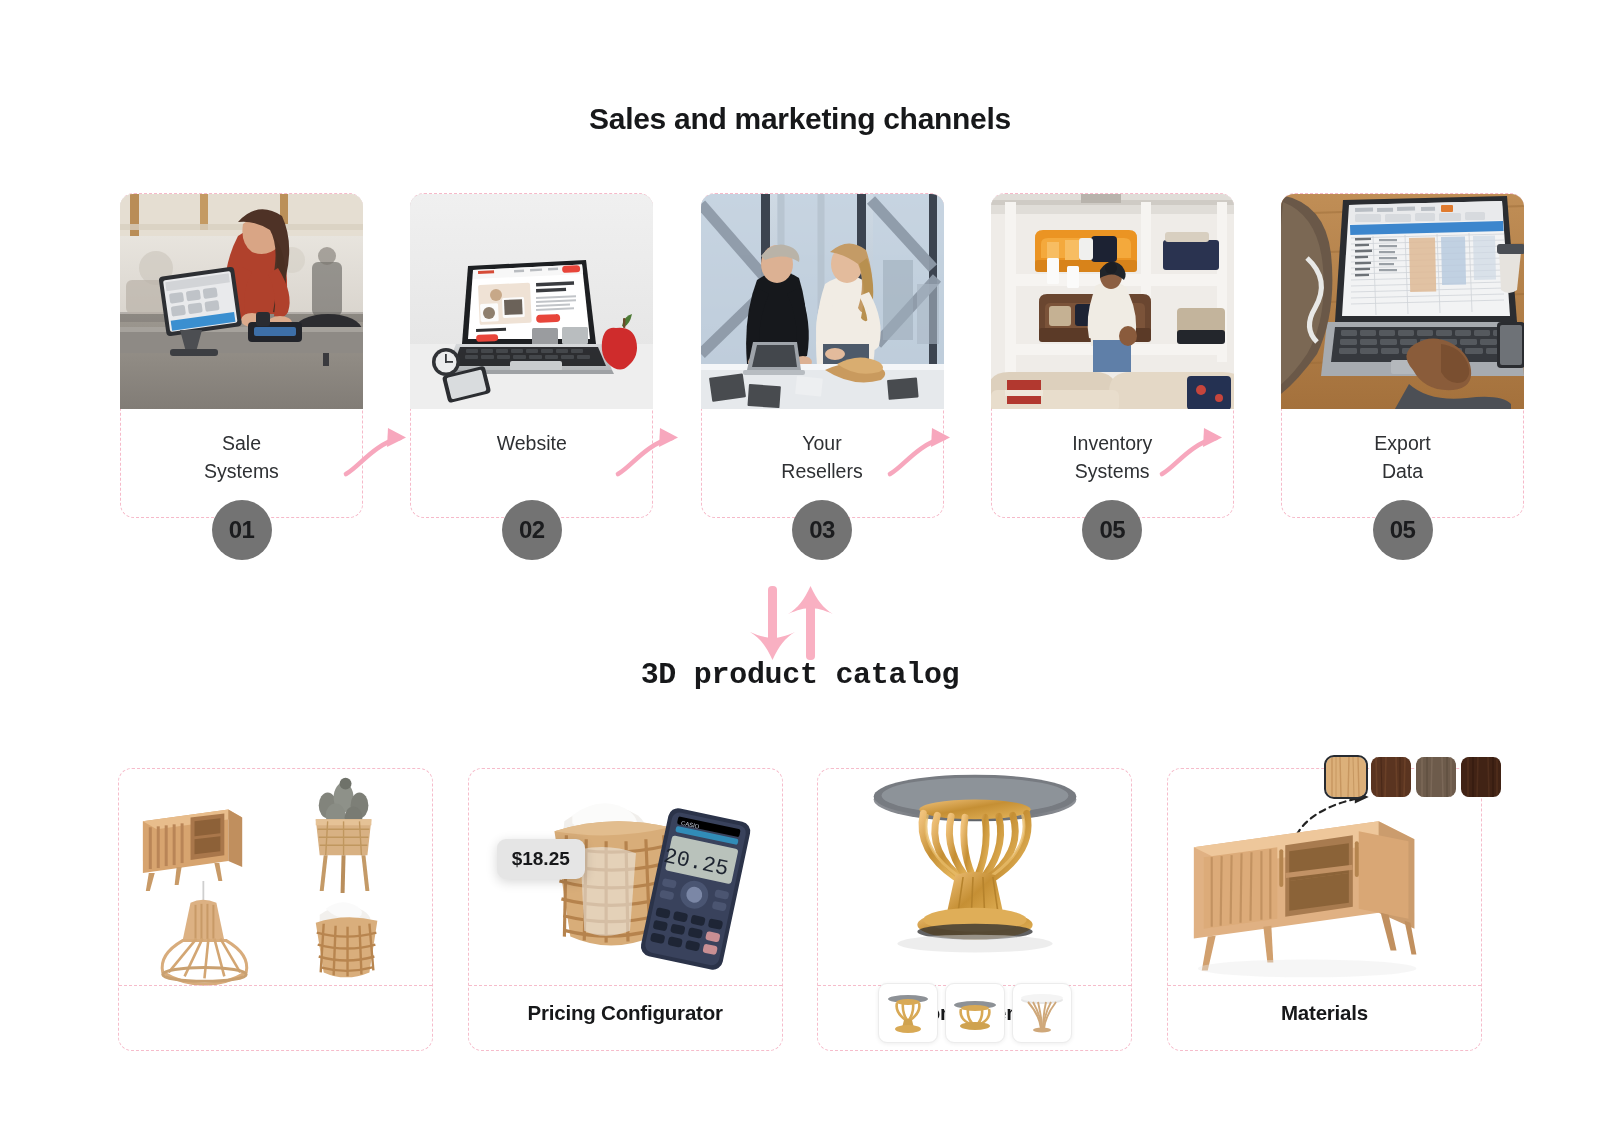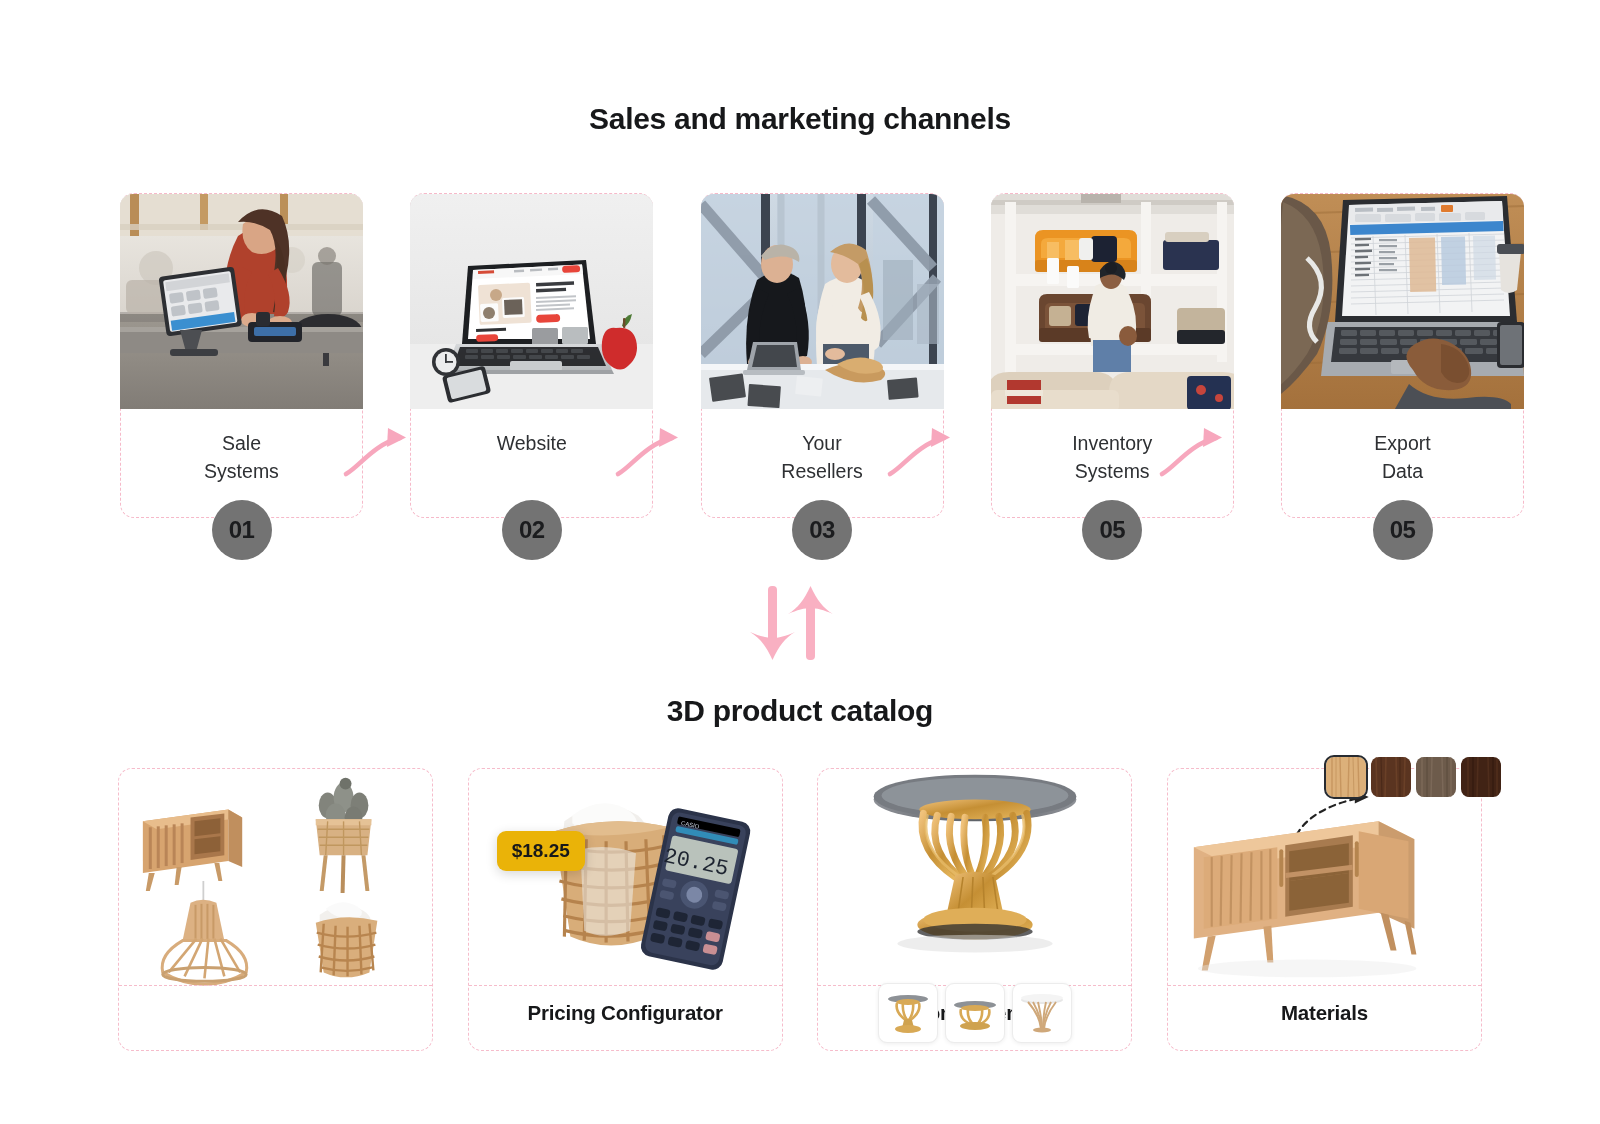--- a/index.html
+++ b/index.html
@@ -15,21 +15,21 @@
   .section-title {
     position: absolute;
     width: 100%;
     text-align: center;
     font-size: 30px;
     font-weight: bold;
     color: #17181a;
     letter-spacing: -0.3px;
   }
   #title-sales { top: 84px; }
-  #title-catalog { top: 676px; }
+  #title-catalog { top: 640px; font-family: Liberation Mono, monospace; }
 
   
   .flow-row {
     position: absolute;
     top: 175px; left: 120px;
     width: 1404px; height: 345px;
     display: flex;
     justify-content: space-between;
   }
   .flow-card {
@@ -127,23 +127,23 @@
     text-align: center;
     font-size: 20.5px;
     font-weight: bold;
     color: #17181a;
     letter-spacing: -0.2px;
   }
 
   
   .price-chip {
     position: absolute;
-    left: 28px; top: 62px;
+    left: 28px; top: 70px;
     padding: 9px 15px;
-    background: #eab308;
+    background: #e5e5e5;
     border-radius: 9px;
     box-shadow: 0 3px 12px rgba(0,0,0,0.16);
     font-size: 19px;
     font-weight: bold;
     color: #17181a;
     z-index: 4;
   }
   
   .comp-thumbs {
     position: absolute;

